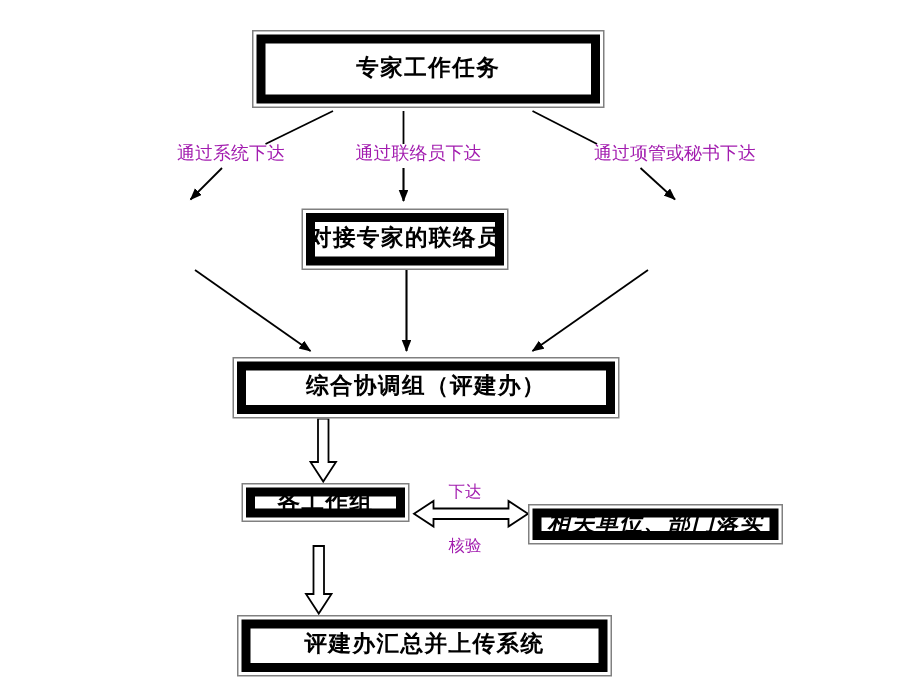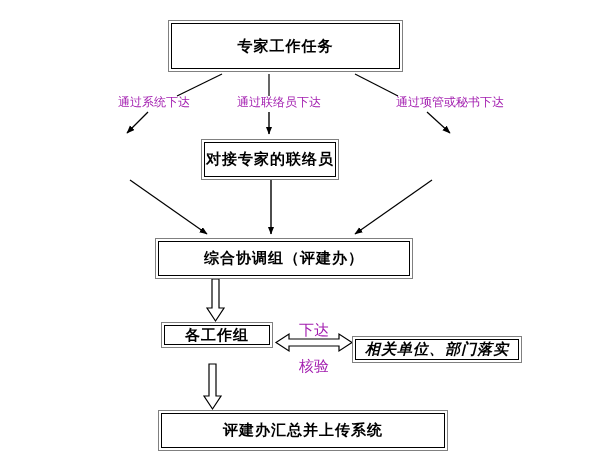--- a/index.html
+++ b/index.html
@@ -22,21 +22,21 @@
     position: absolute;
     box-sizing: border-box;
     border: 1px solid #808080;
     background: #ffffff;
     padding: 2px;
   }
   .node > .inner {
     box-sizing: border-box;
     width: 100%;
     height: 100%;
-    border: 1px solid #000000;
+    border: 6px solid #000000;
     background: #ffffff;
     display: flex;
     align-items: center;
     justify-content: center;
   }
   .node .label {
     font-size: 15px;
     font-weight: bold;
     color: #000000;
     letter-spacing: 1px;
@@ -45,21 +45,21 @@
   }
   
   .edge-label {
     position: absolute;
     font-size: 12px;
     color: #a21caf;
     white-space: nowrap;
     line-height: 1;
   }
   .edge-label.small {
-    font-size: 15px;
+    font-size: 11px;
   }
   
   #wires {
     position: absolute;
     left: 0;
     top: 0;
     width: 606px;
     height: 460px;
     pointer-events: none;
   }
@@ -129,21 +129,21 @@
       <span class="label">各工作组</span>
     </div>
   </div>
 
   <div class="node" style="left:352px; top:336px; width:170px; height:27px;font-style:italic;">
     <div class="inner">
       <span class="label">相关单位、部门落实</span>
     </div>
   </div>
 
-  <div class="node" style="left:158px; top:410px; width:290px; height:41px;">
+  <div class="node" style="left:158px; top:410px; width:250px; height:41px;">
     <div class="inner">
       <span class="label">评建办汇总并上传系统</span>
     </div>
   </div>
 
   <div class="edge-label" style="left:118px; top:96px;">通过系统下达</div>
 
   <div class="edge-label" style="left:237px; top:96px;">通过联络员下达</div>
 
   <div class="edge-label" style="left:396px; top:96px;text-align:right;">通过项管或秘书下达</div>

